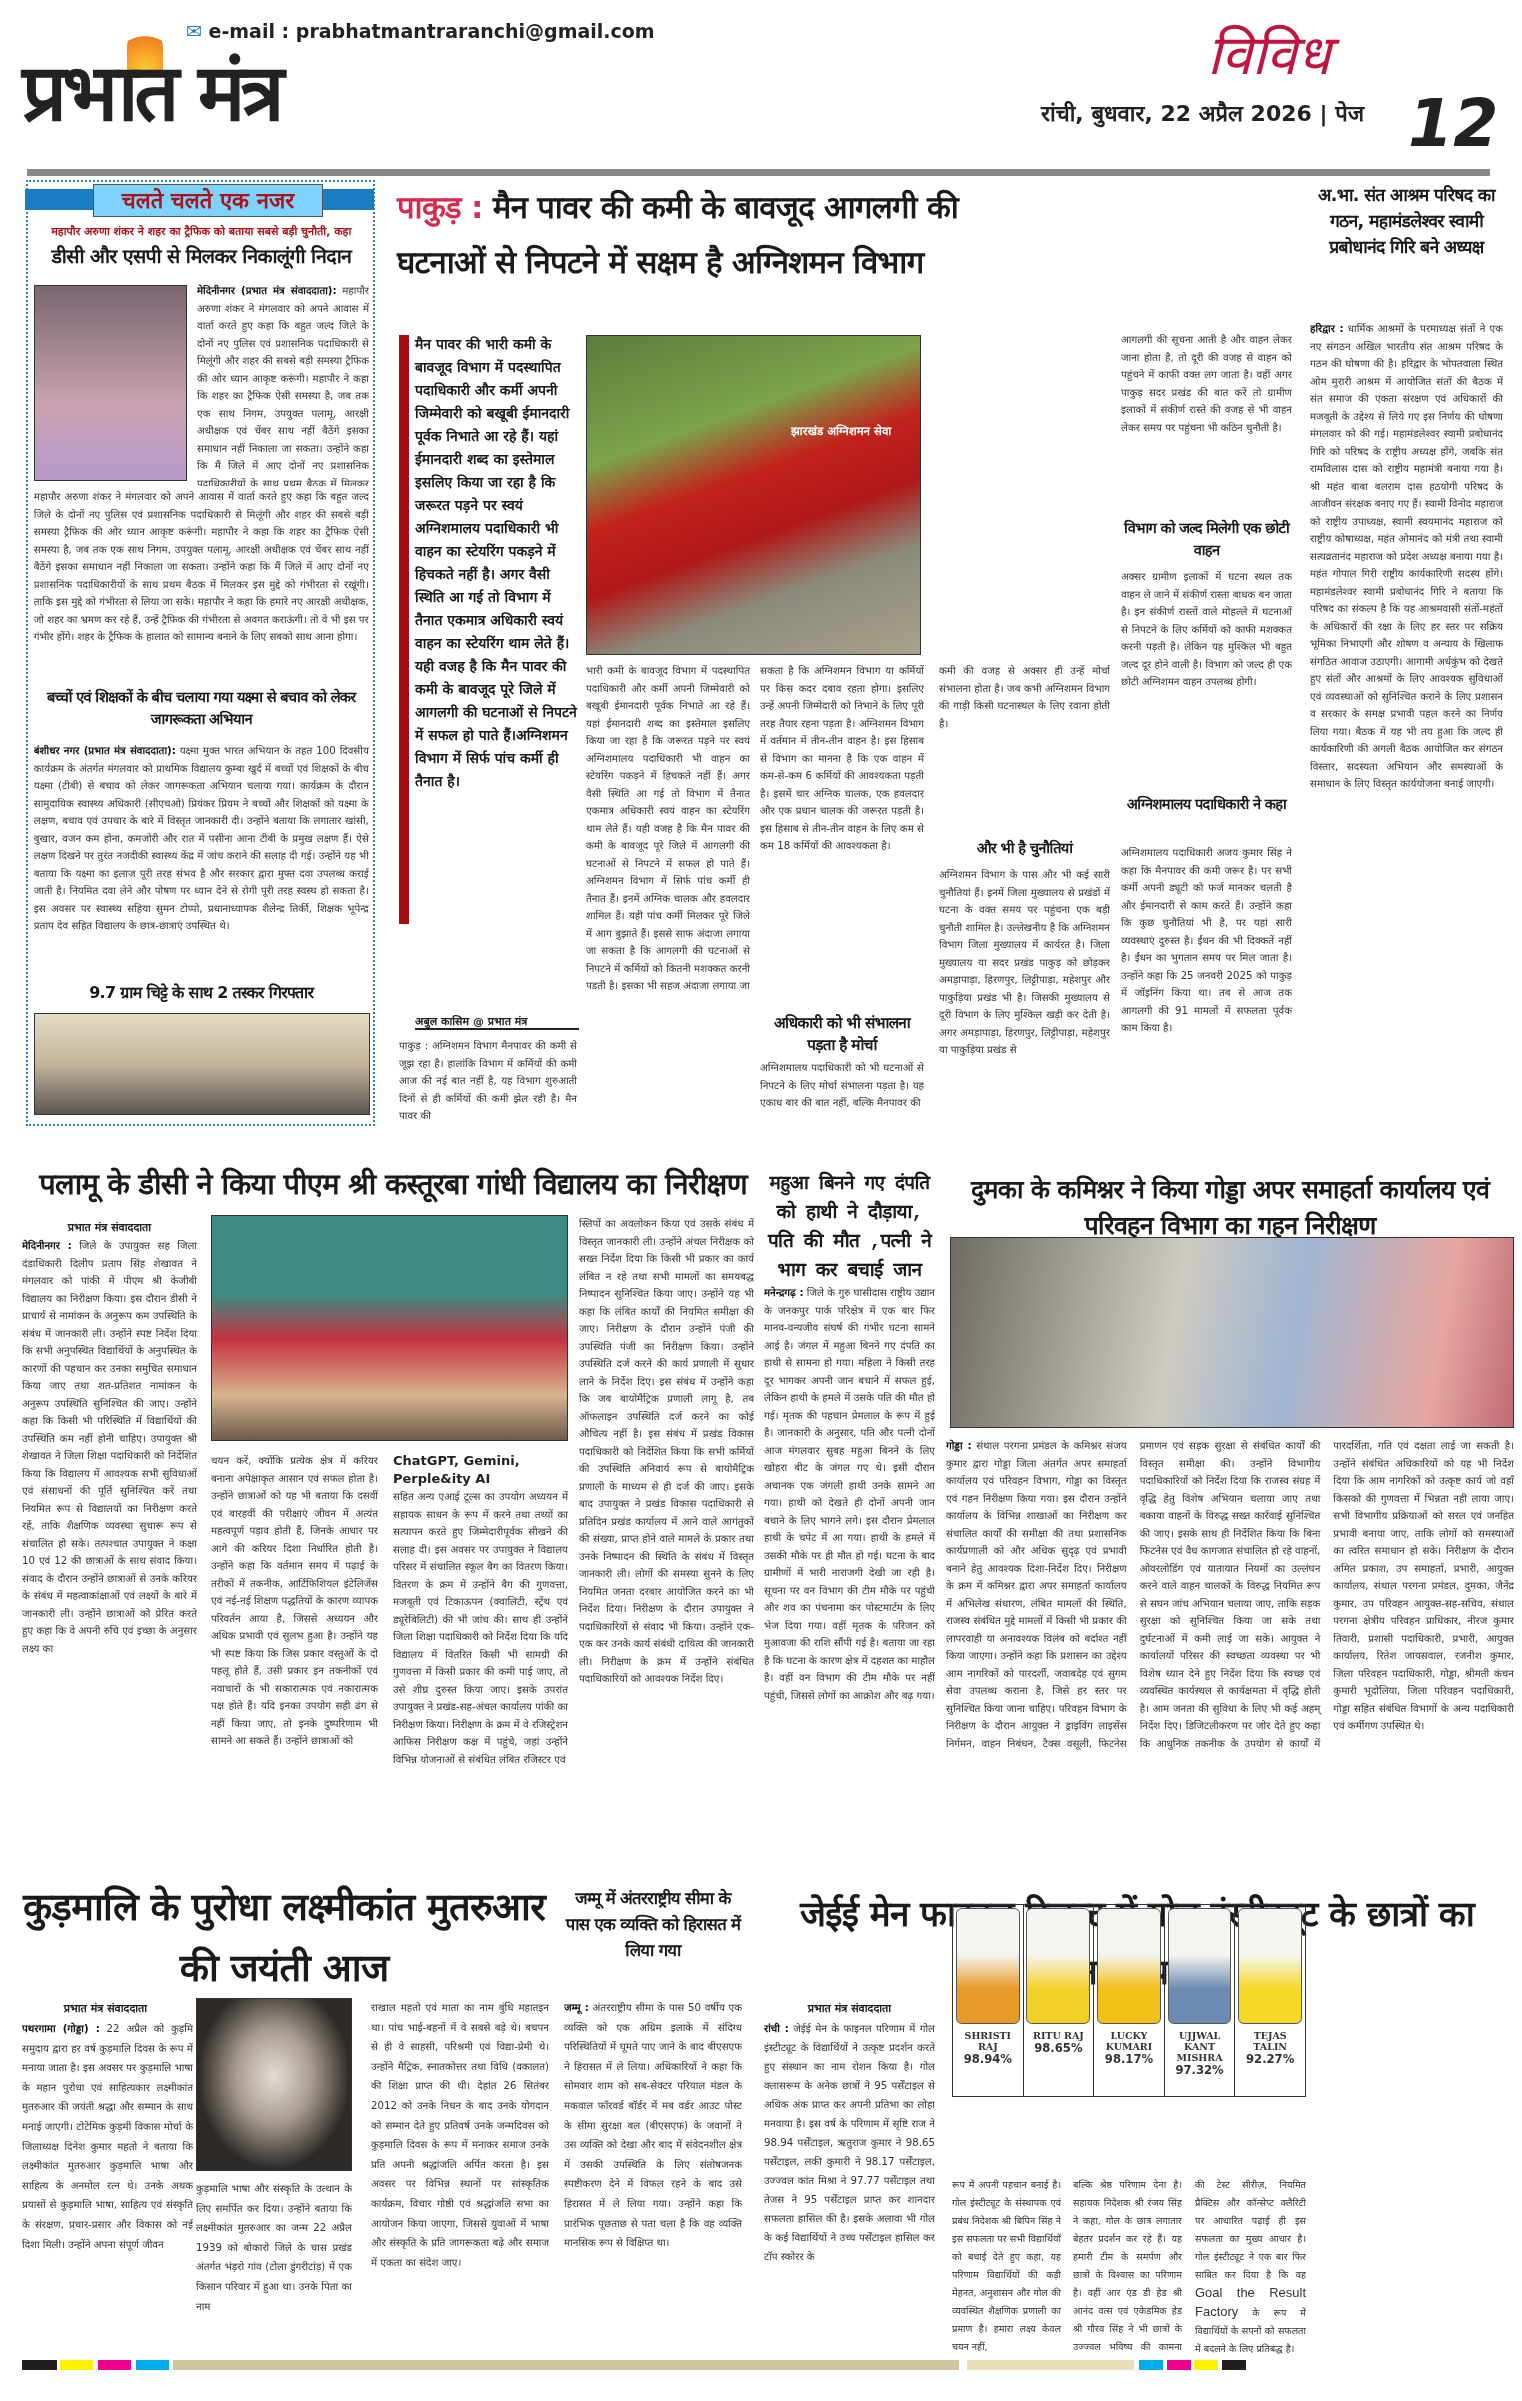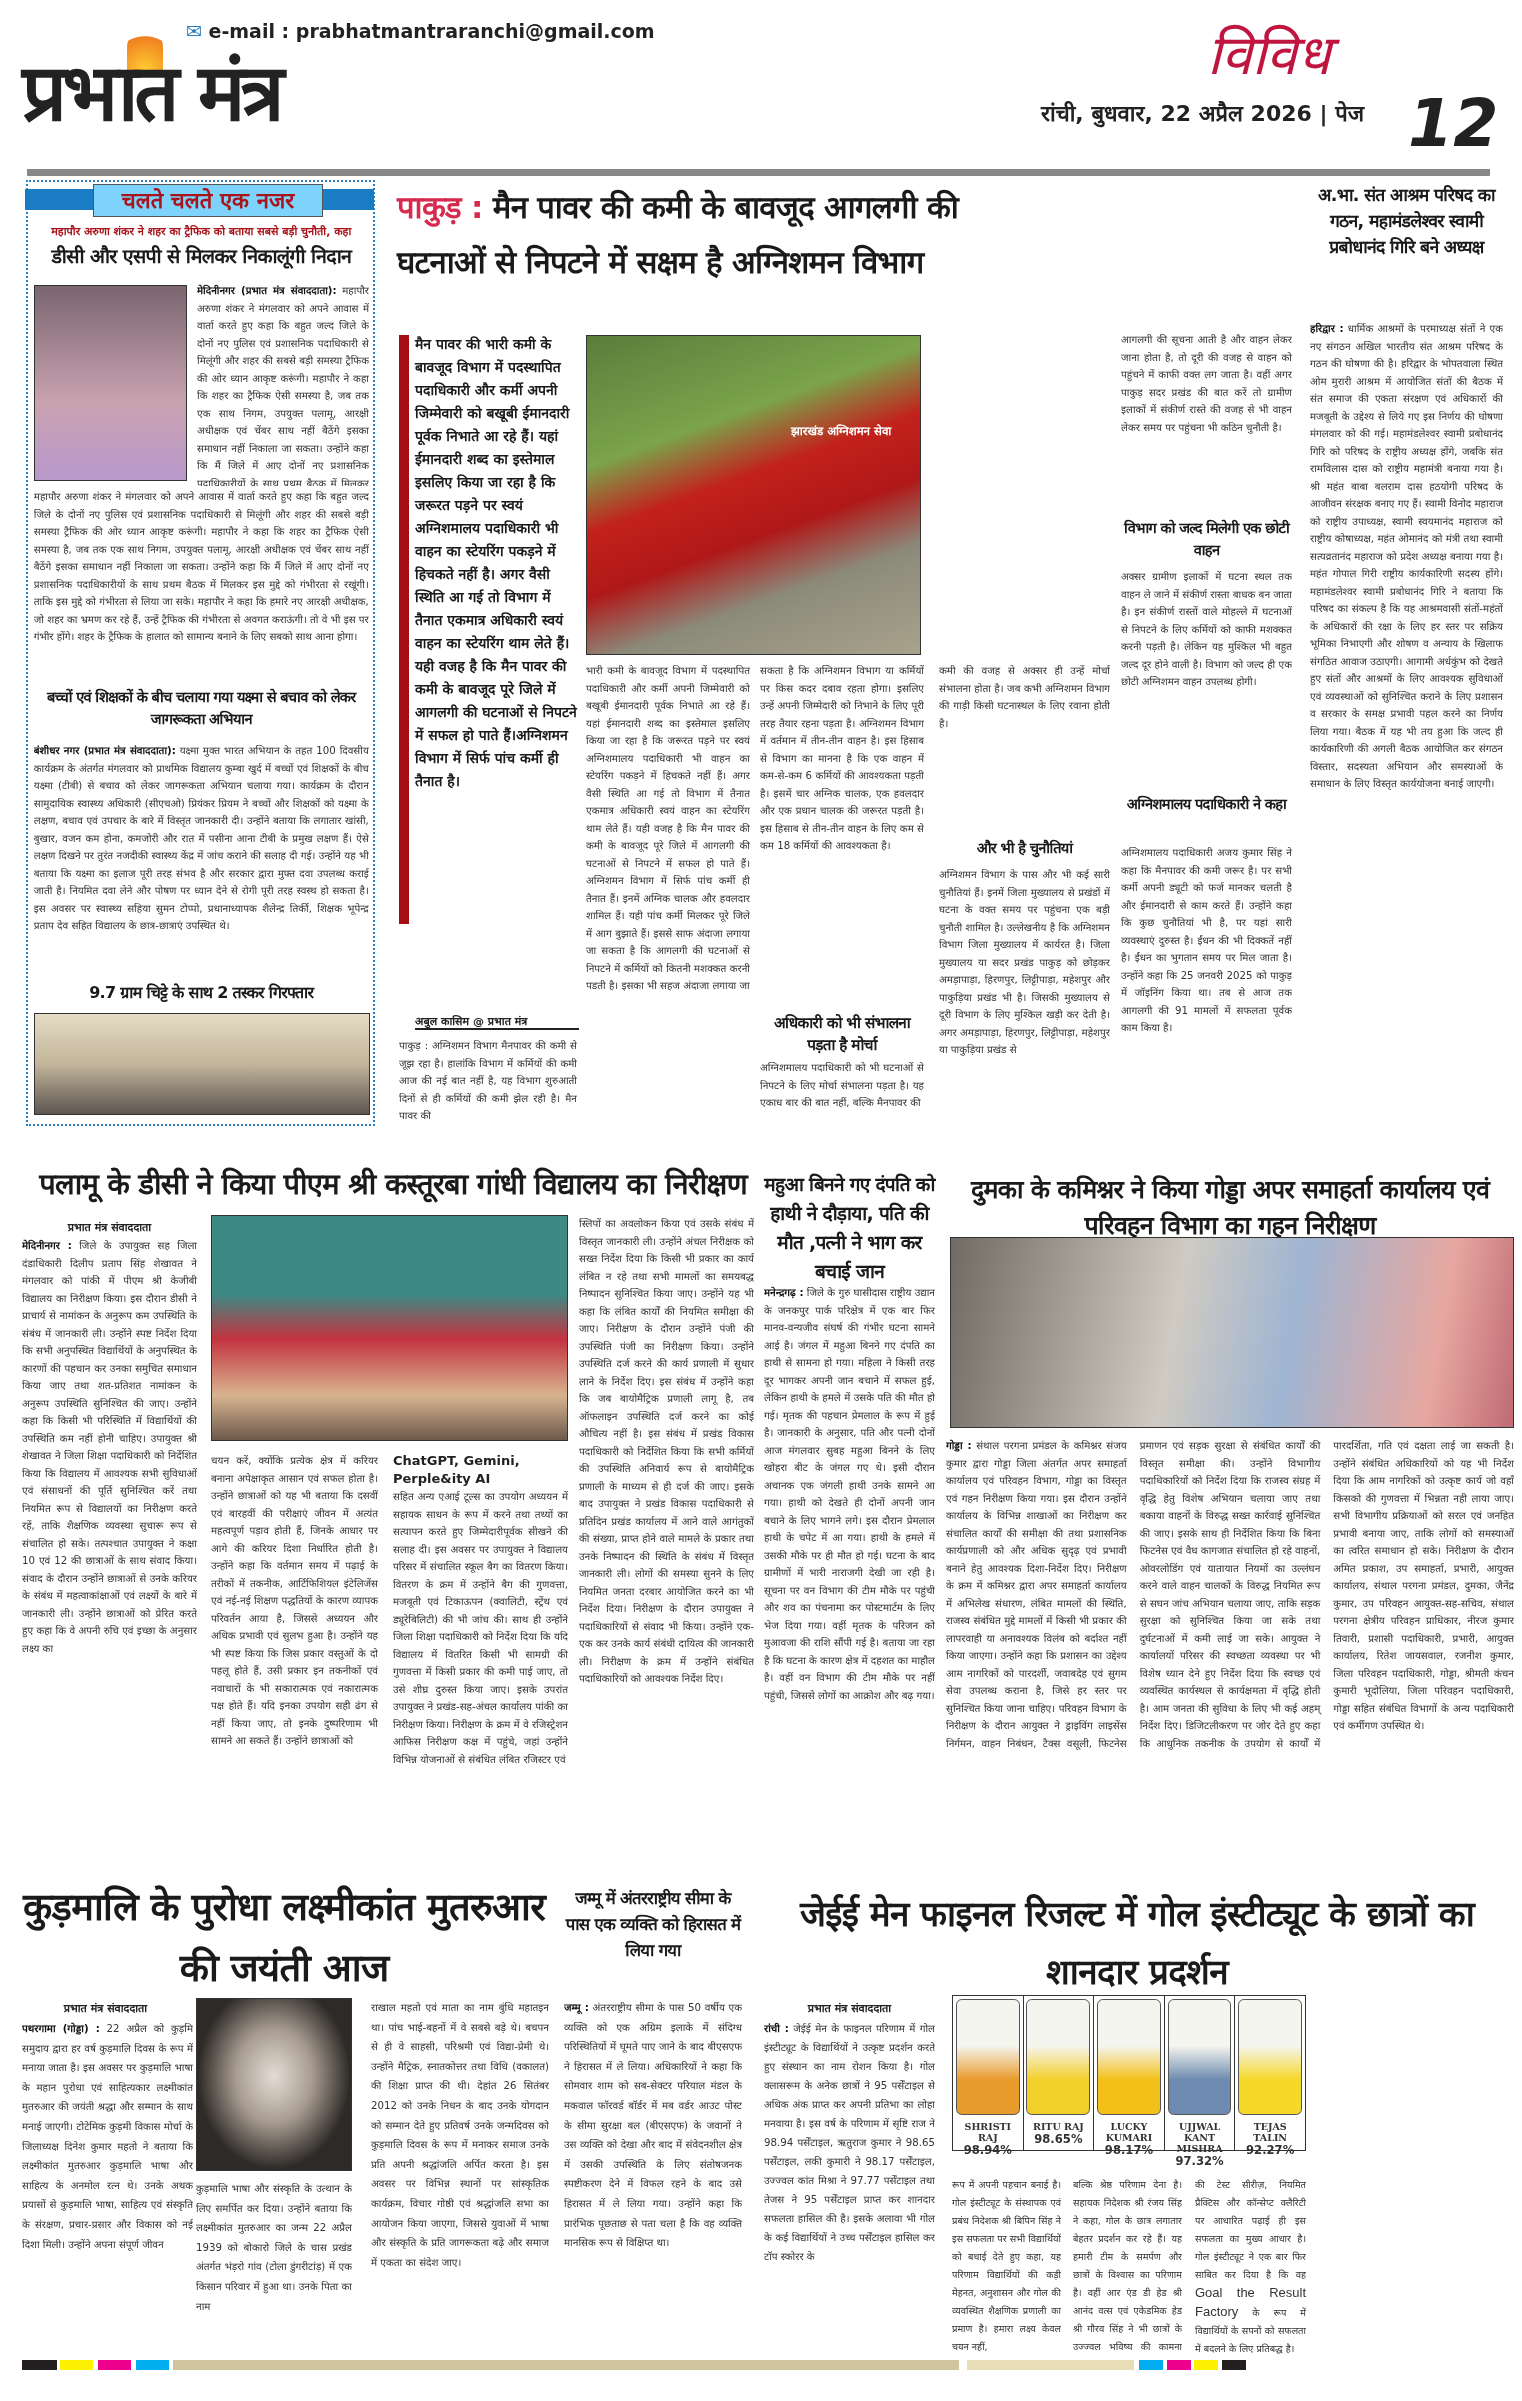--- a/index.html
+++ b/index.html
@@ -88,21 +88,21 @@
 
 <div class="abs hd" style="left:14.6px;top:1163px;width:757px;font-size:29px;text-align:center;">पलामू के डीसी ने किया पीएम श्री कस्तूरबा गांधी विद्यालय का निरीक्षण</div>
 <div class="abs" style="left:22px;top:1219px;width:175px;font-size:11px;font-weight:bold;text-align:center;">प्रभात मंत्र संवाददाता</div>
 <div class="abs txt" style="left:22px;top:1237px;width:175px;font-size:10.2px;line-height:17.5px;height:604px;overflow:hidden;"><b>मेदिनीनगर :</b> <span>जिले के उपायुक्त सह जिला दंडाधिकारी दिलीप प्रताप सिंह शेखावत ने मंगलवार को पांकी में पीएम श्री केजीबी विद्यालय का निरीक्षण किया। इस दौरान डीसी ने प्राचार्य से नामांकन के अनुरूप कम उपस्थिति के संबंध में जानकारी ली। उन्होंने स्पष्ट निर्देश दिया कि सभी अनुपस्थित विद्यार्थियों के अनुपस्थित के कारणों की पहचान कर उनका समुचित समाधान किया जाए तथा शत-प्रतिशत नामांकन के अनुरूप उपस्थिति सुनिश्चित की जाए। उन्होंने कहा कि किसी भी परिस्थिति में विद्यार्थियों की उपस्थिति कम नहीं होनी चाहिए। उपायुक्त श्री शेखावत ने जिला शिक्षा पदाधिकारी को निर्देशित किया कि विद्यालय में आवश्यक सभी सुविधाओं एवं संसाधनों की पूर्ति सुनिश्चित करें तथा नियमित रूप से विद्यालयों का निरीक्षण करते रहें, ताकि शैक्षणिक व्यवस्था सुचारू रूप से संचालित हो सके। तत्पश्चात उपायुक्त ने कक्षा 10 एवं 12 की छात्राओं के साथ संवाद किया। संवाद के दौरान उन्होंने छात्राओं से उनके करियर के संबंध में महत्वाकांक्षाओं एवं लक्ष्यों के बारे में जानकारी ली। उन्होंने छात्राओं को प्रेरित करते हुए कहा कि वे अपनी रुचि एवं इच्छा के अनुसार लक्ष्य का</span></div>
 <div class="abs photo" style="left:211px;top:1215px;width:357px;height:226px;background:linear-gradient(#3d8a84 0%,#3d8a84 35%,#c43340 55%,#d7b48f 80%,#6d5a4c 100%);"></div>
 <div class="abs txt" style="left:211px;top:1452px;width:167px;font-size:10.2px;line-height:17.5px;height:389px;overflow:hidden;">चयन करें, क्योंकि प्रत्येक क्षेत्र में करियर बनाना अपेक्षाकृत आसान एवं सफल होता है। उन्होंने छात्राओं को यह भी बताया कि दसवीं एवं बारहवीं की परीक्षाएं जीवन में अत्यंत महत्वपूर्ण पड़ाव होती हैं, जिनके आधार पर आगे की करियर दिशा निर्धारित होती है। उन्होंने कहा कि वर्तमान समय में पढ़ाई के तरीकों में तकनीक, आर्टिफिशियल इंटेलिजेंस एवं नई-नई शिक्षण पद्धतियों के कारण व्यापक परिवर्तन आया है, जिससे अध्ययन और अधिक प्रभावी एवं सुलभ हुआ है। उन्होंने यह भी स्पष्ट किया कि जिस प्रकार वस्तुओं के दो पहलू होते हैं, उसी प्रकार इन तकनीकों एवं नवाचारों के भी सकारात्मक एवं नकारात्मक पक्ष होते हैं। यदि इनका उपयोग सही ढंग से नहीं किया जाए, तो इनके दुष्परिणाम भी सामने आ सकते हैं। उन्होंने छात्राओं को</div>
 <div class="abs" style="left:393px;top:1452px;width:175px;font-size:13px;font-weight:bold;line-height:17.5px;">ChatGPT, Gemini, Perple&amp;ity AI</div>
 <div class="abs txt" style="left:393px;top:1488px;width:175px;font-size:10.2px;line-height:17.5px;height:353px;overflow:hidden;">सहित अन्य एआई टूल्स का उपयोग अध्ययन में सहायक साधन के रूप में करने तथा तथ्यों का सत्यापन करते हुए जिम्मेदारीपूर्वक सीखने की सलाह दी। इस अवसर पर उपायुक्त ने विद्यालय परिसर में संचालित स्कूल बैग का वितरण किया। वितरण के क्रम में उन्होंने बैग की गुणवत्ता, मजबूती एवं टिकाऊपन (क्वालिटी, स्ट्रेंथ एवं ड्यूरेबिलिटी) की भी जांच की। साथ ही उन्होंने जिला शिक्षा पदाधिकारी को निर्देश दिया कि यदि विद्यालय में वितरित किसी भी सामग्री की गुणवत्ता में किसी प्रकार की कमी पाई जाए, तो उसे शीघ्र दुरुस्त किया जाए। इसके उपरांत उपायुक्त ने प्रखंड-सह-अंचल कार्यालय पांकी का निरीक्षण किया। निरीक्षण के क्रम में वे रजिस्ट्रेशन आफिस निरीक्षण कक्ष में पहुंचे, जहां उन्होंने विभिन्न योजनाओं से संबंधित लंबित रजिस्टर एवं</div>
 <div class="abs txt" style="left:579px;top:1215px;width:175px;font-size:10.2px;line-height:17.5px;height:626px;overflow:hidden;">स्लिपों का अवलोकन किया एवं उसके संबंध में विस्तृत जानकारी ली। उन्होंने अंचल निरीक्षक को सख्त निर्देश दिया कि किसी भी प्रकार का कार्य लंबित न रहे तथा सभी मामलों का समयबद्ध निष्पादन सुनिश्चित किया जाए। उन्होंने यह भी कहा कि लंबित कार्यों की नियमित समीक्षा की जाए। निरीक्षण के दौरान उन्होंने पंजी की उपस्थिति पंजी का निरीक्षण किया। उन्होंने उपस्थिति दर्ज करने की कार्य प्रणाली में सुधार लाने के निर्देश दिए। इस संबंध में उन्होंने कहा कि जब बायोमैट्रिक प्रणाली लागू है, तब ऑफलाइन उपस्थिति दर्ज करने का कोई औचित्य नहीं है। इस संबंध में प्रखंड विकास पदाधिकारी को निर्देशित किया कि सभी कर्मियों की उपस्थिति अनिवार्य रूप से बायोमैट्रिक प्रणाली के माध्यम से ही दर्ज की जाए। इसके बाद उपायुक्त ने प्रखंड विकास पदाधिकारी से प्रतिदिन प्रखंड कार्यालय में आने वाले आगंतुकों की संख्या, प्राप्त होने वाले मामले के प्रकार तथा उनके निष्पादन की स्थिति के संबंध में विस्तृत जानकारी ली। लोगों की समस्या सुनने के लिए नियमित जनता दरबार आयोजित करने का भी निर्देश दिया। निरीक्षण के दौरान उपायुक्त ने पदाधिकारियों से संवाद भी किया। उन्होंने एक-एक कर उनके कार्य संबंधी दायित्व की जानकारी ली। निरीक्षण के क्रम में उन्होंने संबंधित पदाधिकारियों को आवश्यक निर्देश दिए।</div>
 
-<div class="abs hd" style="left:764px;top:1170px;width:171px;font-size:19px;line-height:29px;text-align:center;">महुआ बिनने गए दंपति को हाथी ने दौड़ाया, पति की मौत ,पत्नी ने भाग कर बचाई जान</div>
+<div class="abs hd" style="left:764px;top:1170px;width:171px;font-size:19px;line-height:29px;text-align:center;font-family:Liberation Mono, monospace;">महुआ बिनने गए दंपति को हाथी ने दौड़ाया, पति की मौत ,पत्नी ने भाग कर बचाई जान</div>
 <div class="abs txt" style="left:764px;top:1284px;width:171px;font-size:10.2px;line-height:17.5px;height:557px;overflow:hidden;"><b>मनेन्द्रगढ़ :</b> <span>जिले के गुरु घासीदास राष्ट्रीय उद्यान के जनकपुर पार्क परिक्षेत्र में एक बार फिर मानव-वन्यजीव संघर्ष की गंभीर घटना सामने आई है। जंगल में महुआ बिनने गए दंपति का हाथी से सामना हो गया। महिला ने किसी तरह दूर भागकर अपनी जान बचाने में सफल हुई, लेकिन हाथी के हमले में उसके पति की मौत हो गई। मृतक की पहचान प्रेमलाल के रूप में हुई है। जानकारी के अनुसार, पति और पत्नी दोनों आज मंगलवार सुबह महुआ बिनने के लिए खोहरा बीट के जंगल गए थे। इसी दौरान अचानक एक जंगली हाथी उनके सामने आ गया। हाथी को देखते ही दोनों अपनी जान बचाने के लिए भागने लगे। इस दौरान प्रेमलाल हाथी के चपेट में आ गया। हाथी के हमले में उसकी मौके पर ही मौत हो गई। घटना के बाद ग्रामीणों में भारी नाराजगी देखी जा रही है। सूचना पर वन विभाग की टीम मौके पर पहुंची और शव का पंचनामा कर पोस्टमार्टम के लिए भेज दिया गया। वहीं मृतक के परिजन को मुआवजा की राशि सौंपी गई है। बताया जा रहा है कि घटना के कारण क्षेत्र में दहशत का माहौल है। वहीं वन विभाग की टीम मौके पर नहीं पहुंची, जिससे लोगों का आक्रोश और बढ़ गया।</span></div>
 
 <div class="abs hd" style="left:946px;top:1172px;width:568px;font-size:25px;line-height:36px;text-align:center;">दुमका के कमिश्नर ने किया गोड्डा अपर समाहर्ता कार्यालय एवं परिवहन विभाग का गहन निरीक्षण</div>
 <div class="abs" style="left:946px;top:1237px;width:175px;font-size:10.2px;font-weight:bold;text-align:center;">प्रभात मंत्र संवाददाता</div>
 <div class="abs photo" style="left:950px;top:1237px;width:564px;height:191px;background:linear-gradient(100deg,#6f6a62,#cfcac2 40%,#9fb5d2 60%,#e7a7a0 85%,#bf6b74);"></div>
 <div class="abs txt" style="left:946px;top:1437px;width:568px;font-size:10.2px;line-height:17.5px;height:404px;overflow:hidden;column-count:3;column-gap:13px;"><b>गोड्डा :</b> <span>संथाल परगना प्रमंडल के कमिश्नर संजय कुमार द्वारा गोड्डा जिला अंतर्गत अपर समाहर्ता कार्यालय एवं परिवहन विभाग, गोड्डा का विस्तृत एवं गहन निरीक्षण किया गया। इस दौरान उन्होंने कार्यालय के विभिन्न शाखाओं का निरीक्षण कर संचालित कार्यों की समीक्षा की तथा प्रशासनिक कार्यप्रणाली को और अधिक सुदृढ़ एवं प्रभावी बनाने हेतु आवश्यक दिशा-निर्देश दिए। निरीक्षण के क्रम में कमिश्नर द्वारा अपर समाहर्ता कार्यालय में अभिलेख संधारण, लंबित मामलों की स्थिति, राजस्व संबंधित मुद्दे मामलों में किसी भी प्रकार की लापरवाही या अनावश्यक विलंब को बर्दाश्त नहीं किया जाएगा। उन्होंने कहा कि प्रशासन का उद्देश्य आम नागरिकों को पारदर्शी, जवाबदेह एवं सुगम सेवा उपलब्ध कराना है, जिसे हर स्तर पर सुनिश्चित किया जाना चाहिए। परिवहन विभाग के निरीक्षण के दौरान आयुक्त ने ड्राइविंग लाइसेंस निर्गमन, वाहन निबंधन, टैक्स वसूली, फिटनेस प्रमाणन एवं सड़क सुरक्षा से संबंधित कार्यों की विस्तृत समीक्षा की। उन्होंने विभागीय पदाधिकारियों को निर्देश दिया कि राजस्व संग्रह में वृद्धि हेतु विशेष अभियान चलाया जाए तथा बकाया वाहनों के विरुद्ध सख्त कार्रवाई सुनिश्चित की जाए। इसके साथ ही निर्देशित किया कि बिना फिटनेस एवं वैध कागजात संचालित हो रहे वाहनों, ओवरलोडिंग एवं यातायात नियमों का उल्लंघन करने वाले वाहन चालकों के विरुद्ध नियमित रूप से सघन जांच अभियान चलाया जाए, ताकि सड़क सुरक्षा को सुनिश्चित किया जा सके तथा दुर्घटनाओं में कमी लाई जा सके। आयुक्त ने कार्यालयों परिसर की स्वच्छता व्यवस्था पर भी विशेष ध्यान देने हुए निर्देश दिया कि स्वच्छ एवं व्यवस्थित कार्यस्थल से कार्यक्षमता में वृद्धि होती है। आम जनता की सुविधा के लिए भी कई अहम् निर्देश दिए। डिजिटलीकरण पर जोर देते हुए कहा कि आधुनिक तकनीक के उपयोग से कार्यों में पारदर्शिता, गति एवं दक्षता लाई जा सकती है। उन्होंने संबंधित अधिकारियों को यह भी निर्देश दिया कि आम नागरिकों को उत्कृष्ट कार्य जो वहाँ किसको की गुणवत्ता में भिन्नता नही लाया जाए। सभी विभागीय प्रक्रियाओं को सरल एवं जनहित प्रभावी बनाया जाए, ताकि लोगों को समस्याओं का त्वरित समाधान हो सके। निरीक्षण के दौरान अमित प्रकाश, उप समाहर्ता, प्रभारी, आयुक्त कार्यालय, संथाल परगना प्रमंडल, दुमका, जैनेंद्र कुमार, उप परिवहन आयुक्त-सह-सचिव, संथाल परगना क्षेत्रीय परिवहन प्राधिकार, नीरज कुमार तिवारी, प्रशासी पदाधिकारी, प्रभारी, आयुक्त कार्यालय, रितेश जायसवाल, रजनीश कुमार, जिला परिवहन पदाधिकारी, गोड्डा, श्रीमती कंचन कुमारी भूदोलिया, जिला परिवहन पदाधिकारी, गोड्डा सहित संबंधित विभागों के अन्य पदाधिकारी एवं कर्मीगण उपस्थित थे।</span></div>
 
 <div class="abs hd" style="left:14.6px;top:1877px;width:539px;font-size:38px;line-height:61px;text-align:center;">कुड़मालि के पुरोधा लक्ष्मीकांत मुतरुआर की जयंती आज</div>
 <div class="abs" style="left:22px;top:2000px;width:167px;font-size:11px;font-weight:bold;text-align:center;">प्रभात मंत्र संवाददाता</div>
 <div class="abs txt" style="left:22px;top:2019px;width:171px;font-size:10.2px;line-height:19.6px;height:335px;overflow:hidden;"><b>पथरगामा (गोड्डा) :</b> <span>22 अप्रैल को कुड़मि समुदाय द्वारा हर वर्ष कुड़मालि दिवस के रूप में मनाया जाता है। इस अवसर पर कुड़मालि भाषा के महान पुरोधा एवं साहित्यकार लक्ष्मीकांत मुतरुआर की जयंती श्रद्धा और सम्मान के साथ मनाई जाएगी। टोटेमिक कुड़मी विकास मोर्चा के जिलाध्यक्ष दिनेश कुमार महतो ने बताया कि लक्ष्मीकांत मुतरुआर कुड़मालि भाषा और साहित्य के अनमोल रत्न थे। उनके अथक प्रयासों से कुड़मालि भाषा, साहित्य एवं संस्कृति के संरक्षण, प्रचार-प्रसार और विकास को नई दिशा मिली। उन्होंने अपना संपूर्ण जीवन</span></div>
@@ -110,21 +110,21 @@
 <div class="abs txt" style="left:196px;top:2179px;width:156px;font-size:10.2px;line-height:19.6px;height:175px;overflow:hidden;">कुड़मालि भाषा और संस्कृति के उत्थान के लिए समर्पित कर दिया। उन्होंने बताया कि लक्ष्मीकांत मुतरुआर का जन्म 22 अप्रैल 1939 को बोकारो जिले के चास प्रखंड अंतर्गत भंड़रो गांव (टोला डुंगरीटांड़) में एक किसान परिवार में हुआ था। उनके पिता का नाम</div>
 <div class="abs txt" style="left:371px;top:1998px;width:178px;font-size:10.2px;line-height:19.6px;height:357px;overflow:hidden;">राखाल महतो एवं माता का नाम बुंधि महातइन था। पांच भाई-बहनों में वे सबसे बड़े थे। बचपन से ही वे साहसी, परिश्रमी एवं विद्या-प्रेमी थे। उन्होंने मैट्रिक, स्नातकोत्तर तथा विधि (वकालत) की शिक्षा प्राप्त की थी। देहांत 26 सितंबर 2012 को उनके निधन के बाद उनके योगदान को सम्मान देते हुए प्रतिवर्ष उनके जन्मदिवस को कुड़मालि दिवस के रूप में मनाकर समाज उनके प्रति अपनी श्रद्धांजलि अर्पित करता है। इस अवसर पर विभिन्न स्थानों पर सांस्कृतिक कार्यक्रम, विचार गोष्ठी एवं श्रद्धांजलि सभा का आयोजन किया जाएगा, जिससे युवाओं में भाषा और संस्कृति के प्रति जागरूकता बढ़े और समाज में एकता का संदेश जाए।</div>
 
 <div class="abs hd" style="left:564px;top:1885px;width:178px;font-size:16.7px;line-height:26px;text-align:center;">जम्मू में अंतरराष्ट्रीय सीमा के पास एक व्यक्ति को हिरासत में लिया गया</div>
 <div class="abs txt" style="left:564px;top:1998px;width:178px;font-size:10.2px;line-height:19.6px;height:357px;overflow:hidden;"><b>जम्मू :</b> <span>अंतरराष्ट्रीय सीमा के पास 50 वर्षीय एक व्यक्ति को एक अग्रिम इलाके में संदिग्ध परिस्थितियों में घूमते पाए जाने के बाद बीएसएफ ने हिरासत में ले लिया। अधिकारियों ने कहा कि सोमवार शाम को सब-सेक्टर परियाल मंडल के मकवाल फॉरवर्ड बॉर्डर में मब वर्डर आउट पोस्ट के सीमा सुरक्षा बल (बीएसएफ) के जवानों ने उस व्यक्ति को देखा और बाद में संवेदनशील क्षेत्र में उसकी उपस्थिति के लिए संतोषजनक स्पष्टीकरण देने में विफल रहने के बाद उसे हिरासत में ले लिया गया। उन्होंने कहा कि प्रारंभिक पूछताछ से पता चला है कि वह व्यक्ति मानसिक रूप से विक्षिप्त था।</span></div>
 
 <div class="abs hd" style="left:757px;top:1885px;width:760px;font-size:35px;line-height:58px;text-align:center;">जेईई मेन फाइनल रिजल्ट में गोल इंस्टीट्यूट के छात्रों का शानदार प्रदर्शन</div>
 <div class="abs" style="left:764px;top:2000px;width:171px;font-size:11px;font-weight:bold;text-align:center;">प्रभात मंत्र संवाददाता</div>
 <div class="abs txt" style="left:764px;top:2019px;width:171px;font-size:10.2px;line-height:19px;height:335px;overflow:hidden;"><b>रांची :</b> <span>जेईई मेन के फाइनल परिणाम में गोल इंस्टीट्यूट के विद्यार्थियों ने उत्कृष्ट प्रदर्शन करते हुए संस्थान का नाम रोशन किया है। गोल क्लासरूम के अनेक छात्रों ने 95 पर्सेंटाइल से अधिक अंक प्राप्त कर अपनी प्रतिभा का लोहा मनवाया है। इस वर्ष के परिणाम में सृष्टि राज ने 98.94 पर्सेंटाइल, ऋतुराज कुमार ने 98.65 पर्सेंटाइल, लकी कुमारी ने 98.17 पर्सेंटाइल, उज्ज्वल कांत मिश्रा ने 97.77 पर्सेंटाइल तथा तेजस ने 95 पर्सेंटाइल प्राप्त कर शानदार सफलता हासिल की है। इसके अलावा भी गोल के कई विद्यार्थियों ने उच्च पर्सेंटाइल हासिल कर टॉप स्कोरर के</span></div>
 
-<div class="abs students" style="left:952px;top:1995px;width:354px;height:156px;">
+<div class="abs students" style="left:952px;top:1904px;width:354px;height:193px;">
   <div class="st">
       <div class="pic" style="background:linear-gradient(#f5f5f0 40%,#e89a2a 70%);"></div>
       <div class="nm">SHRISTI RAJ</div>
       <div class="pc">98.94%</div>
     </div>
   <div class="st">
       <div class="pic" style="background:linear-gradient(#f5f5f0 40%,#f2d02a 70%);"></div>
       <div class="nm">RITU RAJ</div>
       <div class="pc">98.65%</div>
     </div>

